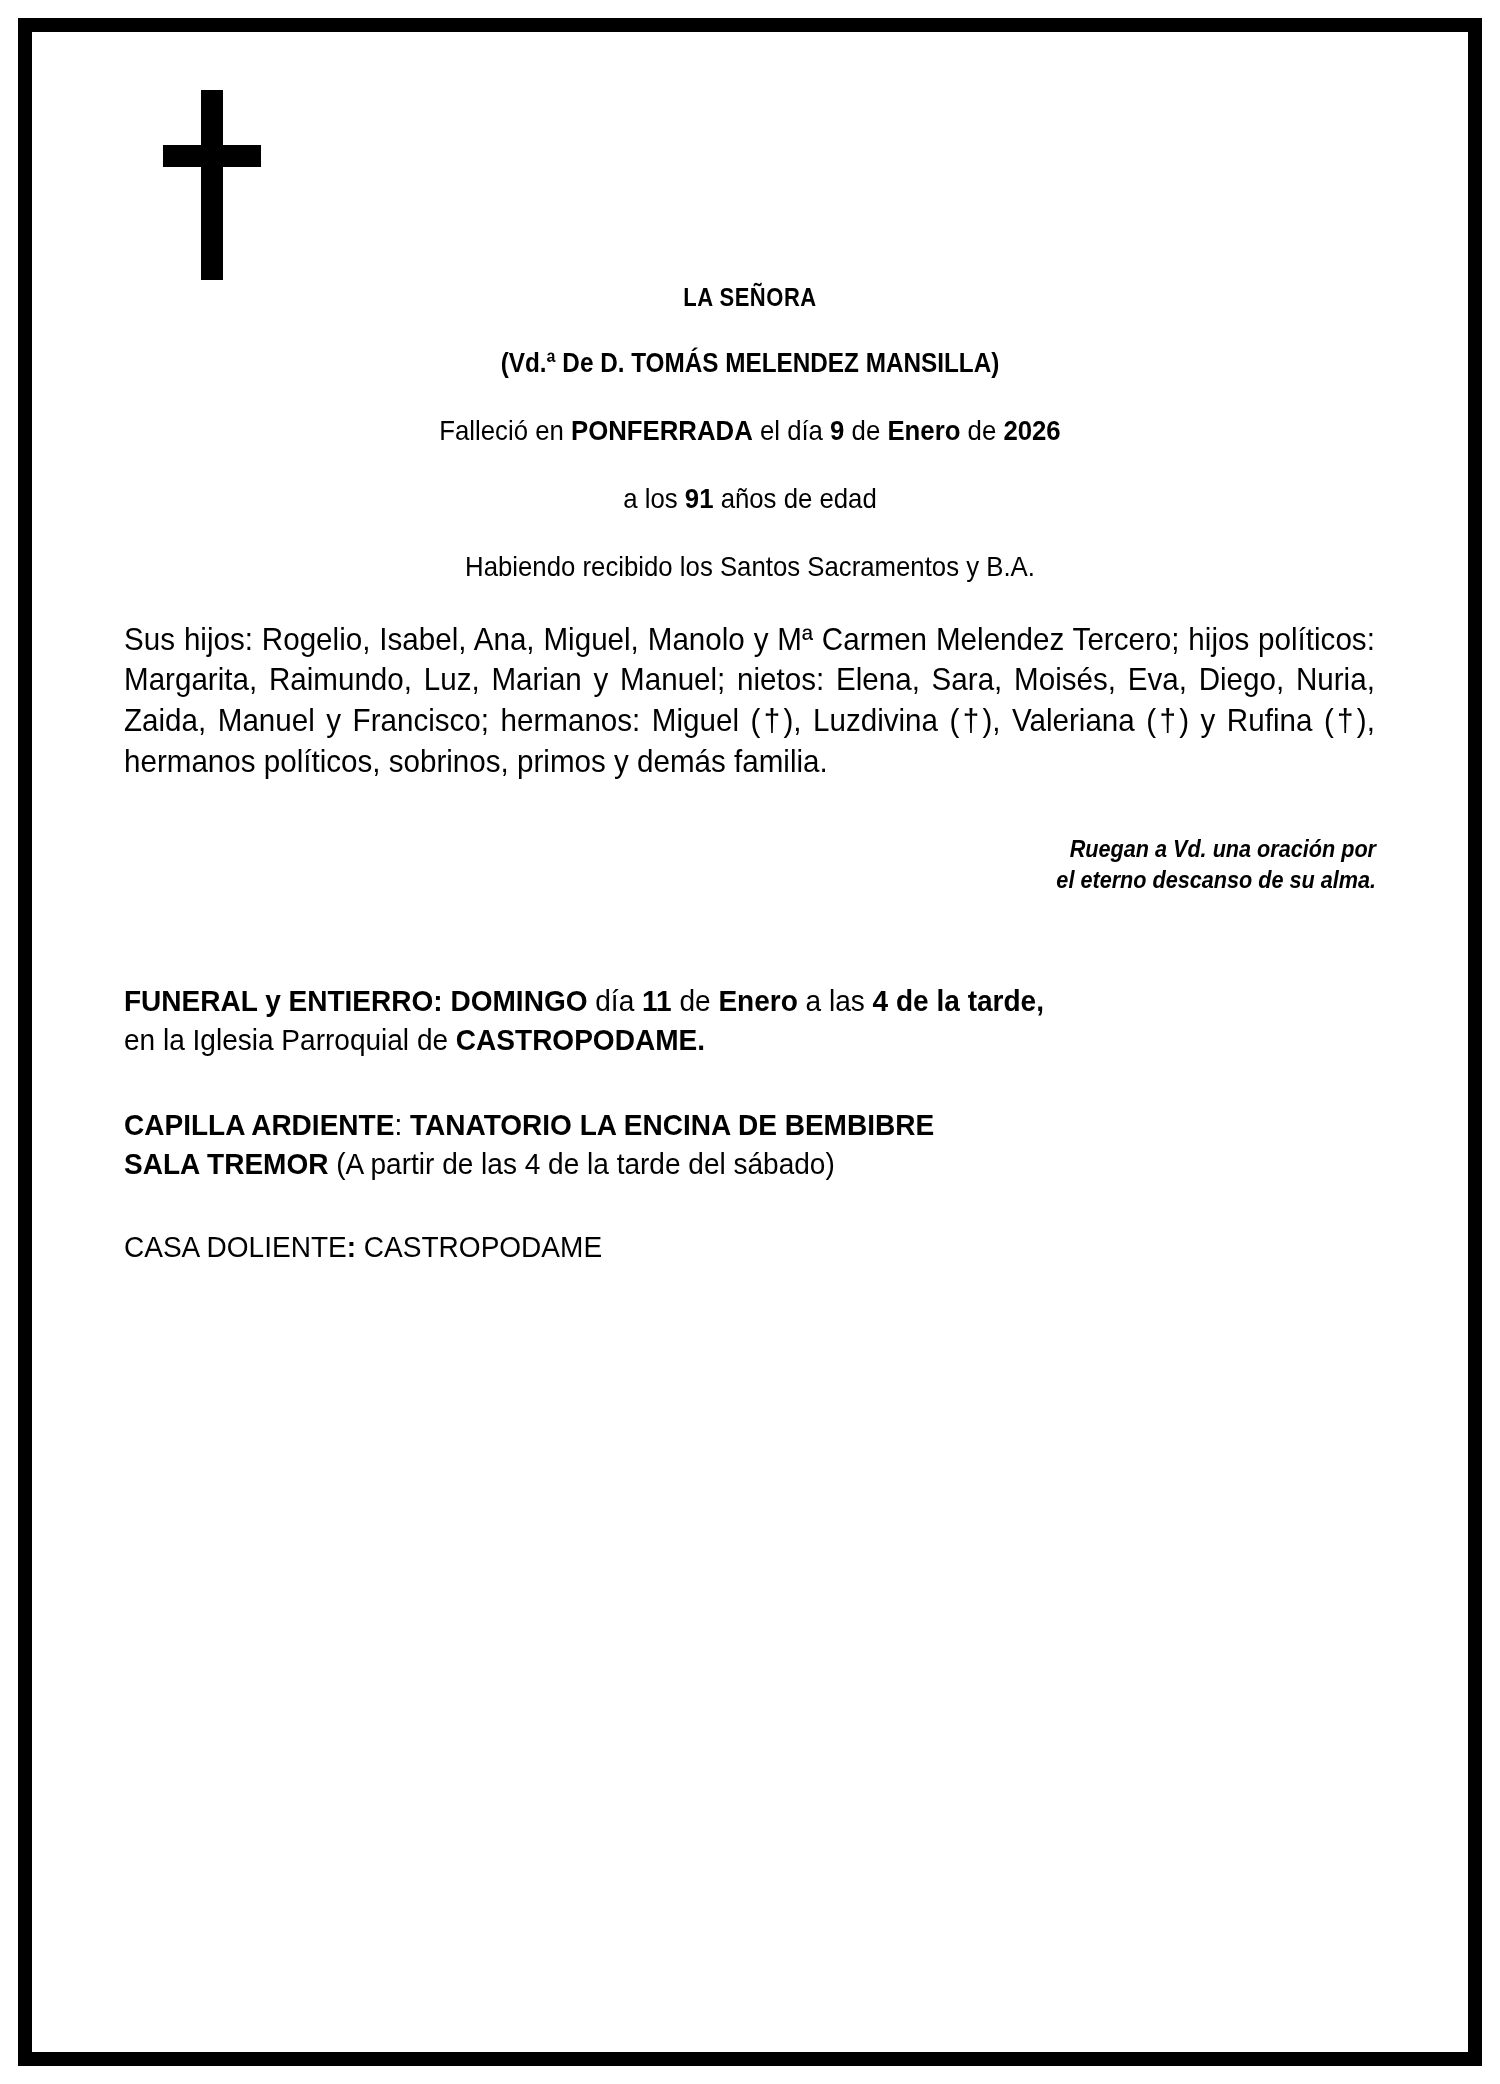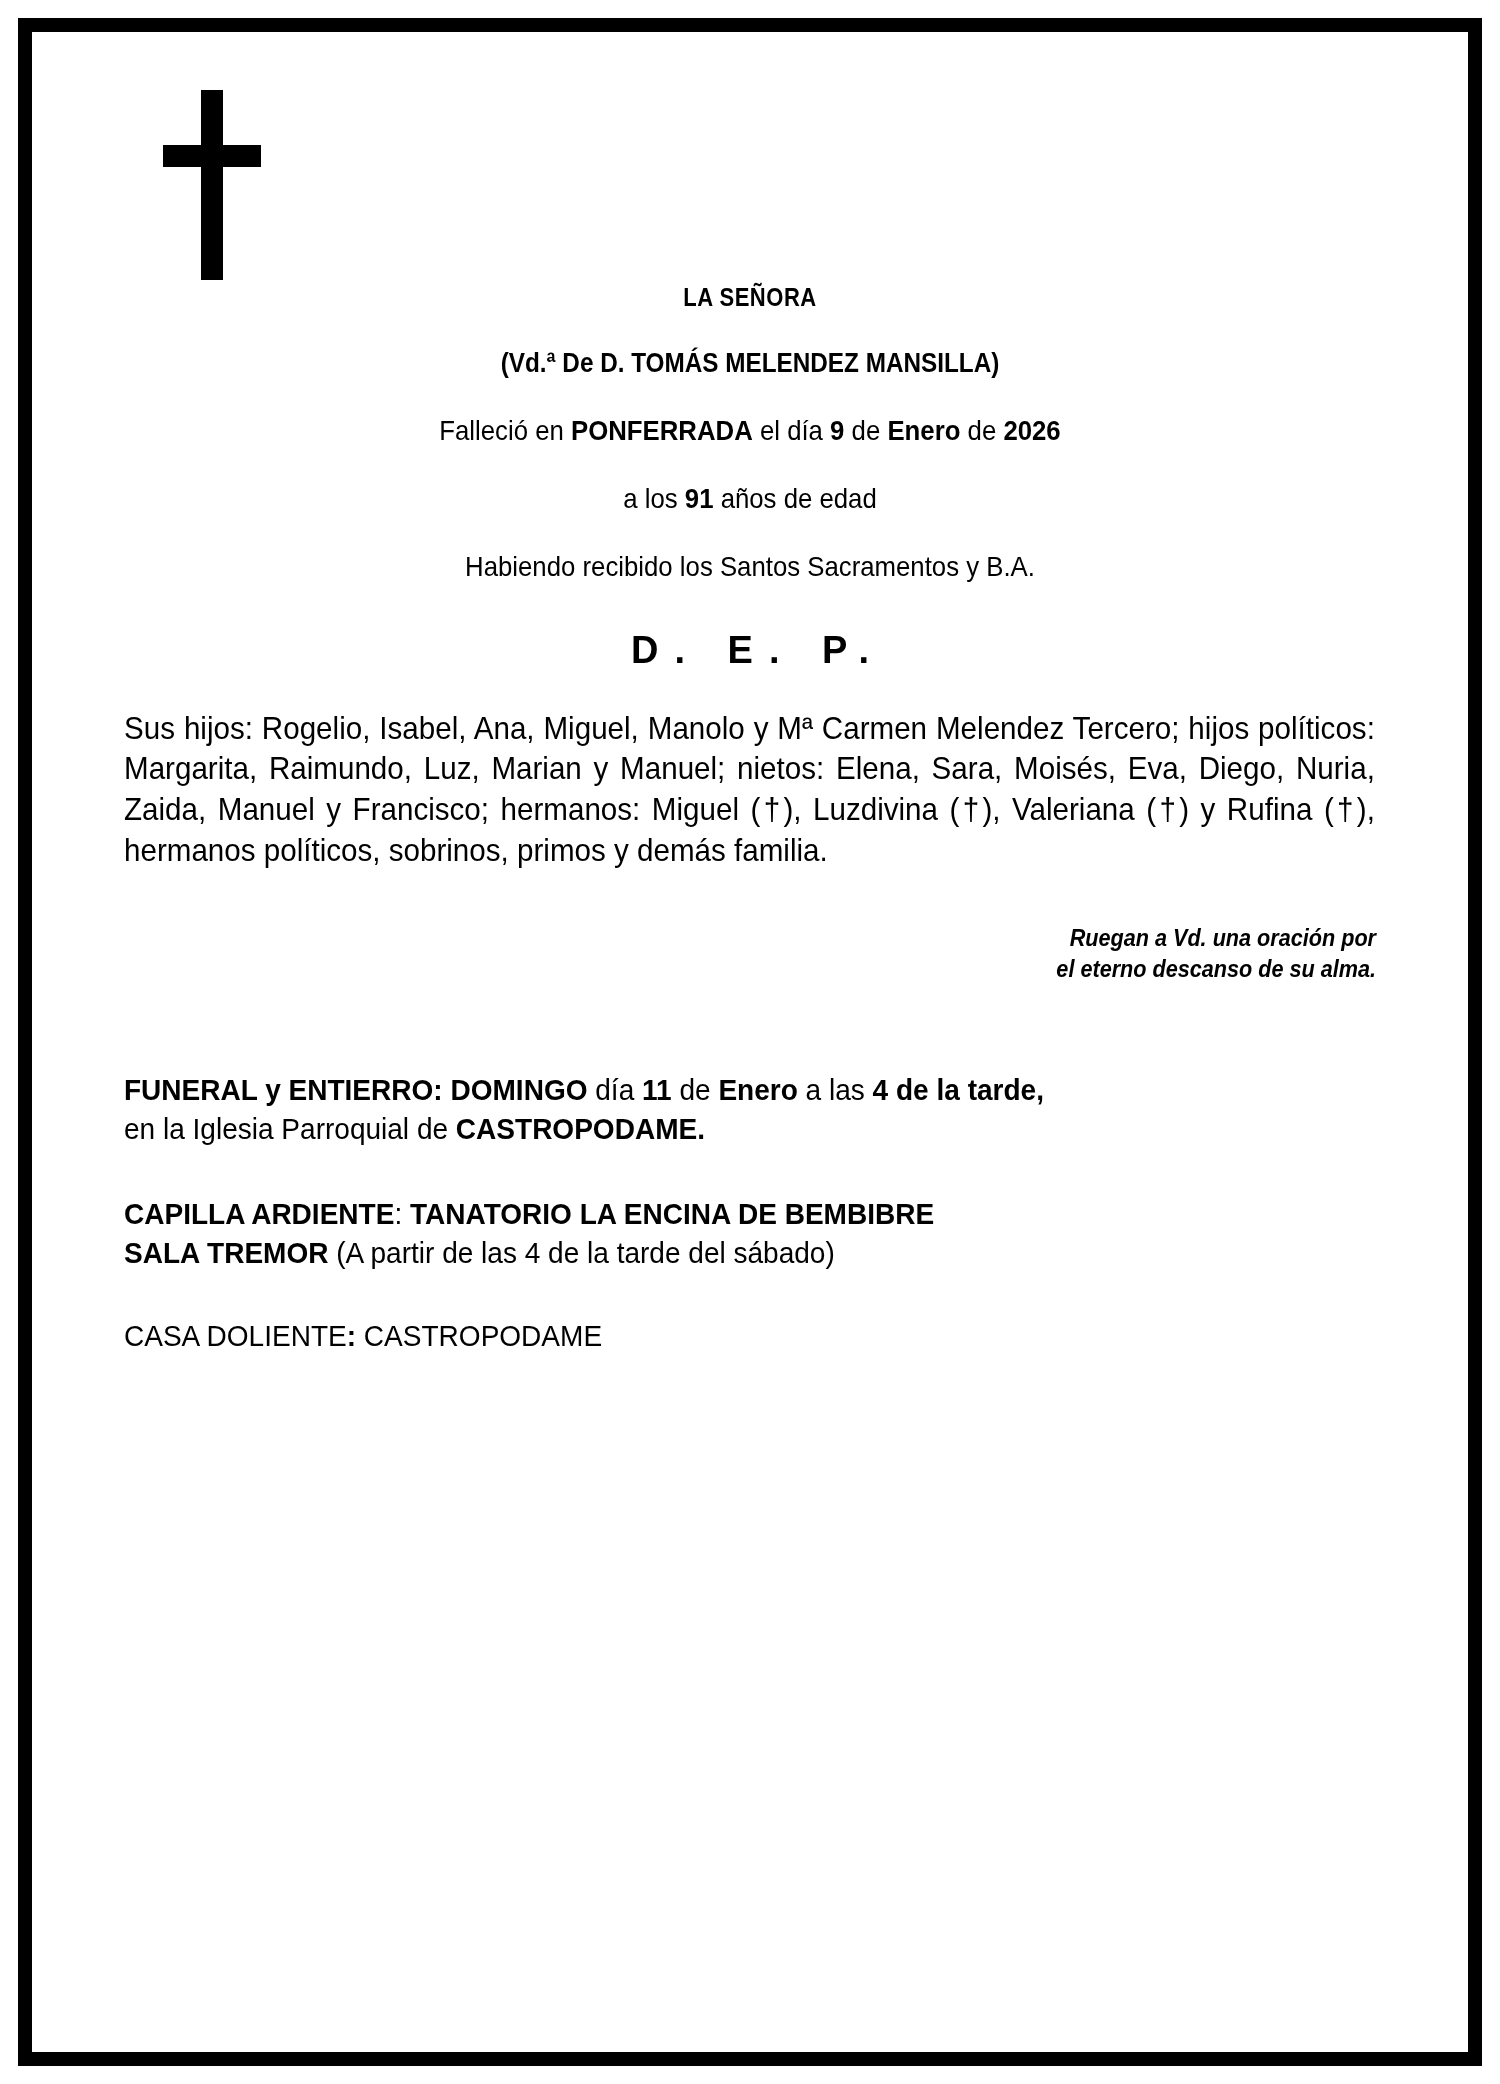--- a/index.html
+++ b/index.html
@@ -207,21 +207,20 @@
 
 
         <div class="spouse">(Vd.ª De D. TOMÁS MELENDEZ MANSILLA)</div>
 
         <div class="detail"><span>Falleció en </span><b>PONFERRADA</b><span> el día </span><b>9</b><span> de </span><b>Enero</b><span> de </span><b>2026</b></div>
 
         <div class="detail"><span>a los </span><b>91</b><span> años de edad</span></div>
 
         <div class="detail">Habiendo recibido los Santos Sacramentos y B.A.</div>
 
-        <div class="dep">D. E. P.</div>
 
         <div class="family">Sus hijos: Rogelio, Isabel, Ana, Miguel, Manolo y Mª Carmen Melendez Tercero; hijos políticos: Margarita, Raimundo, Luz, Marian y Manuel; nietos: Elena, Sara, Moisés, Eva, Diego, Nuria, Zaida, Manuel y Francisco; hermanos: Miguel (†), Luzdivina (†), Valeriana (†) y Rufina (†), hermanos políticos, sobrinos, primos y demás familia.</div>
 
         <div class="prayer">
           <div>Ruegan a Vd. una oración por</div>
           <div>el eterno descanso de su alma.</div>
         </div>
 
         <div class="funeral">
           <div><b>FUNERAL y ENTIERRO</b><b>: </b><b>DOMINGO</b><span> día </span><b>11</b><span> de </span><b>Enero</b><span> a las </span><b>4 de la tarde</b><b>,</b></div>

